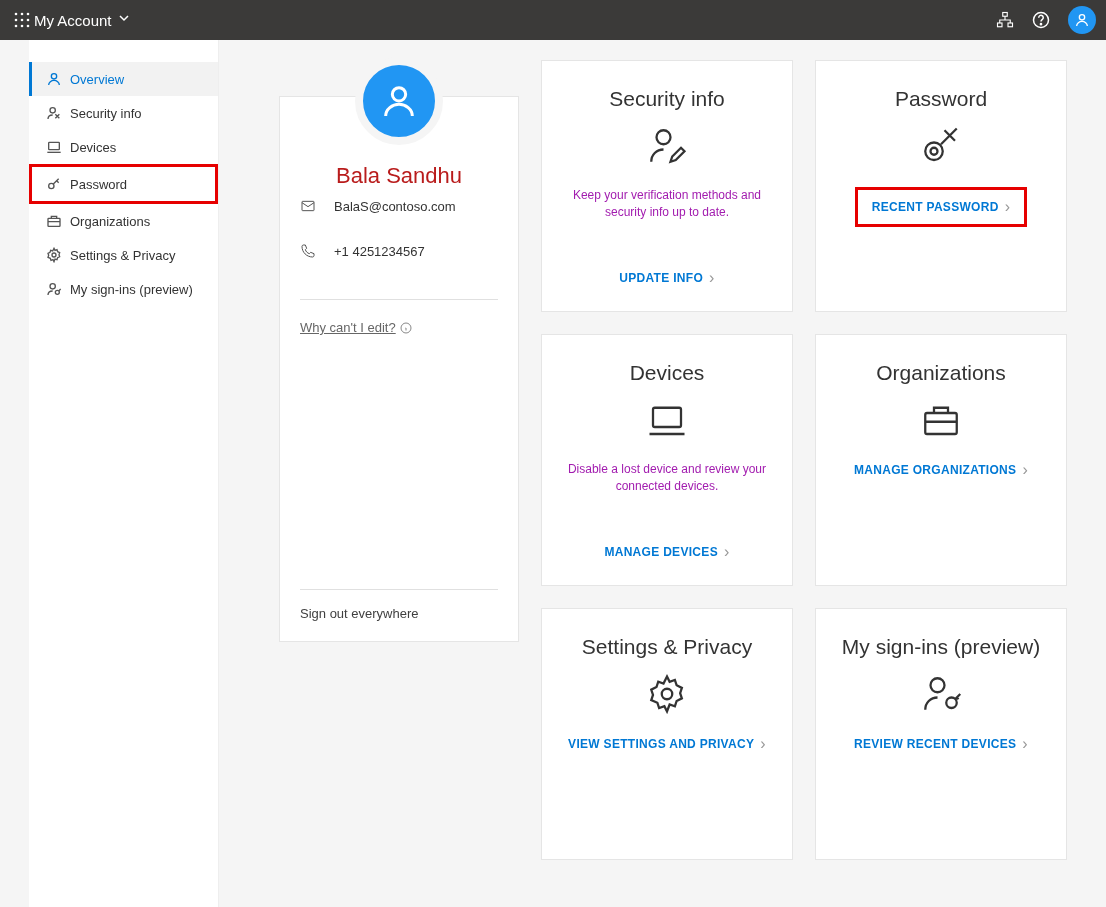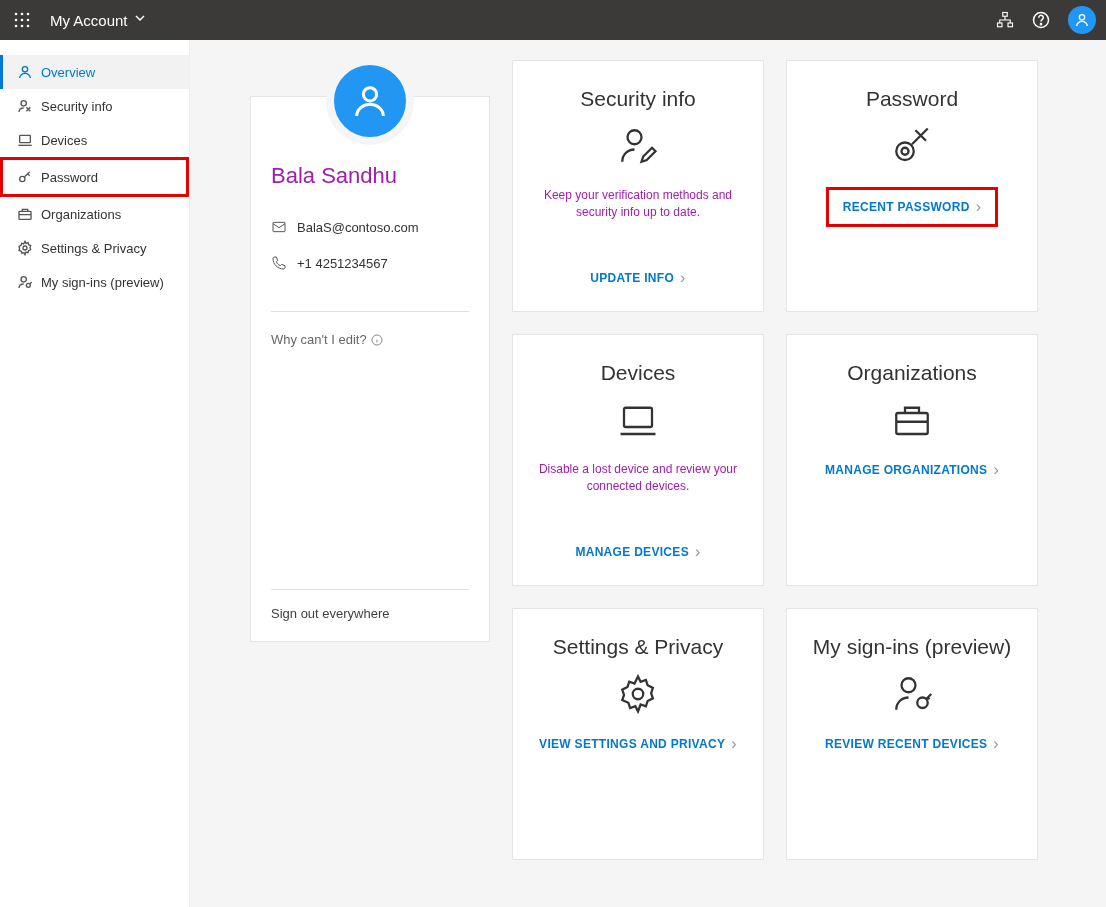--- a/index.html
+++ b/index.html
@@ -1,35 +1,35 @@
 <!DOCTYPE html>
 <html><head>
 <meta charset="utf-8">
 <style>
   * { box-sizing: border-box; margin: 0; padding: 0; }
   body { font-family: "Segoe UI", -apple-system, sans-serif; background: #f5f5f5; width: 1106px; height: 907px; overflow: hidden; }
   .header { height: 40px; background: #3b3a39; color: #fff; display: flex; align-items: center; padding: 0 10px; }
   .waffle { width: 24px; height: 24px; display: flex; align-items: center; justify-content: center; cursor: pointer; }
-  .header-title { margin-left: 16px; font-size: 15px; display: flex; gap: 6px; cursor: pointer; }
+  .header-title { margin-left: 0; font-size: 15px; display: flex; gap: 6px; cursor: pointer; }
   .header-right { margin-left: auto; display: flex; align-items: center; gap: 18px; }
   .avatar-circle { width: 28px; height: 28px; border-radius: 50%; background: #2196f3; display: flex; align-items: center; justify-content: center; cursor: pointer; }
   .layout { display: flex; height: calc(907px - 40px); }
-  .sidebar { width: 190px; background: #fff; border-right: 1px solid #eee; padding-top: 15px; }
+  .sidebar { width: 190px; background: #fff; border-right: 1px solid #eee; padding-top: 22px; margin-left: 29px; }
   .nav-item { display: flex; align-items: center; gap: 8px; padding: 9px 14px; font-size: 13px; color: #333; cursor: pointer; border-left: 3px solid transparent; }
   .nav-item.active { background: #f2f2f2; color: #0078d4; border-left: 3px solid #0078d4; }
   .nav-item.active .nav-icon { color: #0078d4; }
   .nav-icon { width: 16px; height: 16px; color: #555; display: flex; align-items: center; }
   .nav-item.highlight { border: 3px solid #e60000; }
   .main { flex: 1; padding: 20px 30px 20px 60px; background: #f5f5f5; overflow: auto; display: flex; gap: 22px; align-items: flex-start; }
   .profile-card { width: 240px; background: #fff; border: 1px solid #e5e5e5; padding: 20px 20px 20px 20px; margin-top: 36px; height: 546px; display: flex; flex-direction: column; }
   .avatar-large { width: 88px; height: 88px; border-radius: 50%; background: #2196f3; margin: -60px auto 18px; display: flex; align-items: center; justify-content: center; border: 8px solid #f5f5f5; }
-  .profile-name { text-align: left; font-size: 22px; font-weight: 400; color: #a21caf; margin-bottom: 30px; }
-  .contact-row { display: flex; align-items: center; gap: 10px; font-size: 13px; color: #333; margin-bottom: 20px; }
+  .profile-name { text-align: center; font-size: 22px; font-weight: 400; color: #b91c1c; }
+  .contact-row { display: flex; align-items: center; gap: 18px; font-size: 13px; color: #333; margin-bottom: 20px; margin-top: 9px; }
   .divider { border-top: 1px solid #e0e0e0; margin: 20px 0; }
-  .edit-link { font-size: 13px; color: #666; display: flex; align-items: center; gap: 4px; }
+  .edit-link { font-size: 13px; color: #666; display: flex; align-items: center; gap: 4px; text-decoration: underline; }
   .signout { color: #404040; font-size: 13px; cursor: pointer; margin-top: auto; border-top: 1px solid #e0e0e0; padding-top: 16px;}
   .cards-grid { display: grid; grid-template-columns: 252px 252px; gap: 22px; }
   .card { background: #fff; border: 1px solid #e5e5e5; padding: 26px 18px 24px; text-align: center; height: 252px; display: flex; flex-direction: column; align-items: center; }
   .card h2 { font-size: 21px; font-weight: 400; color: #333; margin-bottom: 14px; }
   .card-icon { margin-bottom: 16px; color: #333; }
   .card-desc { font-size: 12px; color: #a21caf; line-height: 1.4; flex: 1; }
   .card-action { color: #0078d4; font-size: 12px; font-weight: 600; letter-spacing: 0.3px; cursor: pointer; display: flex; align-items: center; gap: 4px; }
   .card-action.hl { border: 3px solid #e60000; padding: 8px 14px; }
   .chev::after { content: "›"; font-size: 16px; font-weight: 400; color: #999; margin-left: 2px; }
 </style>

